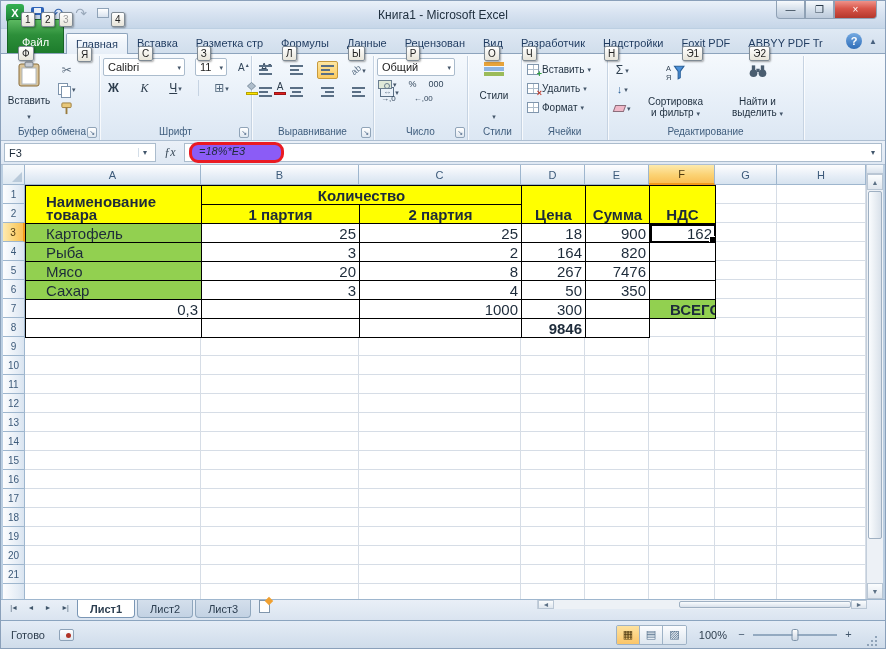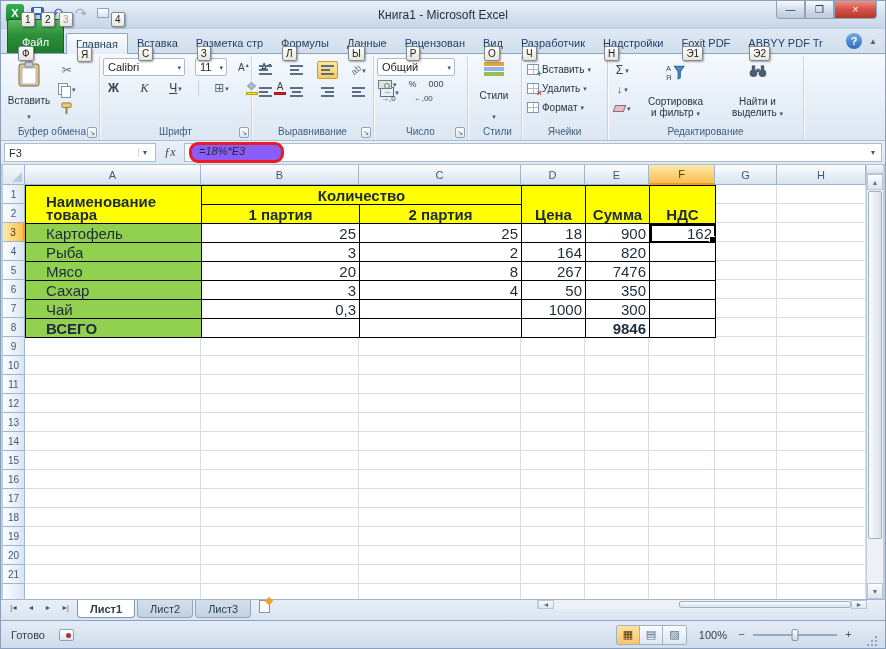--- a/index.html
+++ b/index.html
@@ -801,21 +801,20 @@
           <div class="tcell num">7476</div>
           <div class="tcell num"></div>
 
           <div class="tcell grn txt">Сахар</div>
           <div class="tcell num">3</div>
           <div class="tcell num">4</div>
           <div class="tcell num">50</div>
           <div class="tcell num">350</div>
           <div class="tcell num"></div>
 
-          <div class="tcell grn txt">Чай</div>
           <div class="tcell num">0,3</div>
           <div class="tcell num"></div>
           <div class="tcell num">1000</div>
           <div class="tcell num">300</div>
           <div class="tcell num"></div>
 
           <div class="tcell grn txt bold">ВСЕГО</div>
           <div class="tcell num"></div>
           <div class="tcell num"></div>
           <div class="tcell num"></div>

